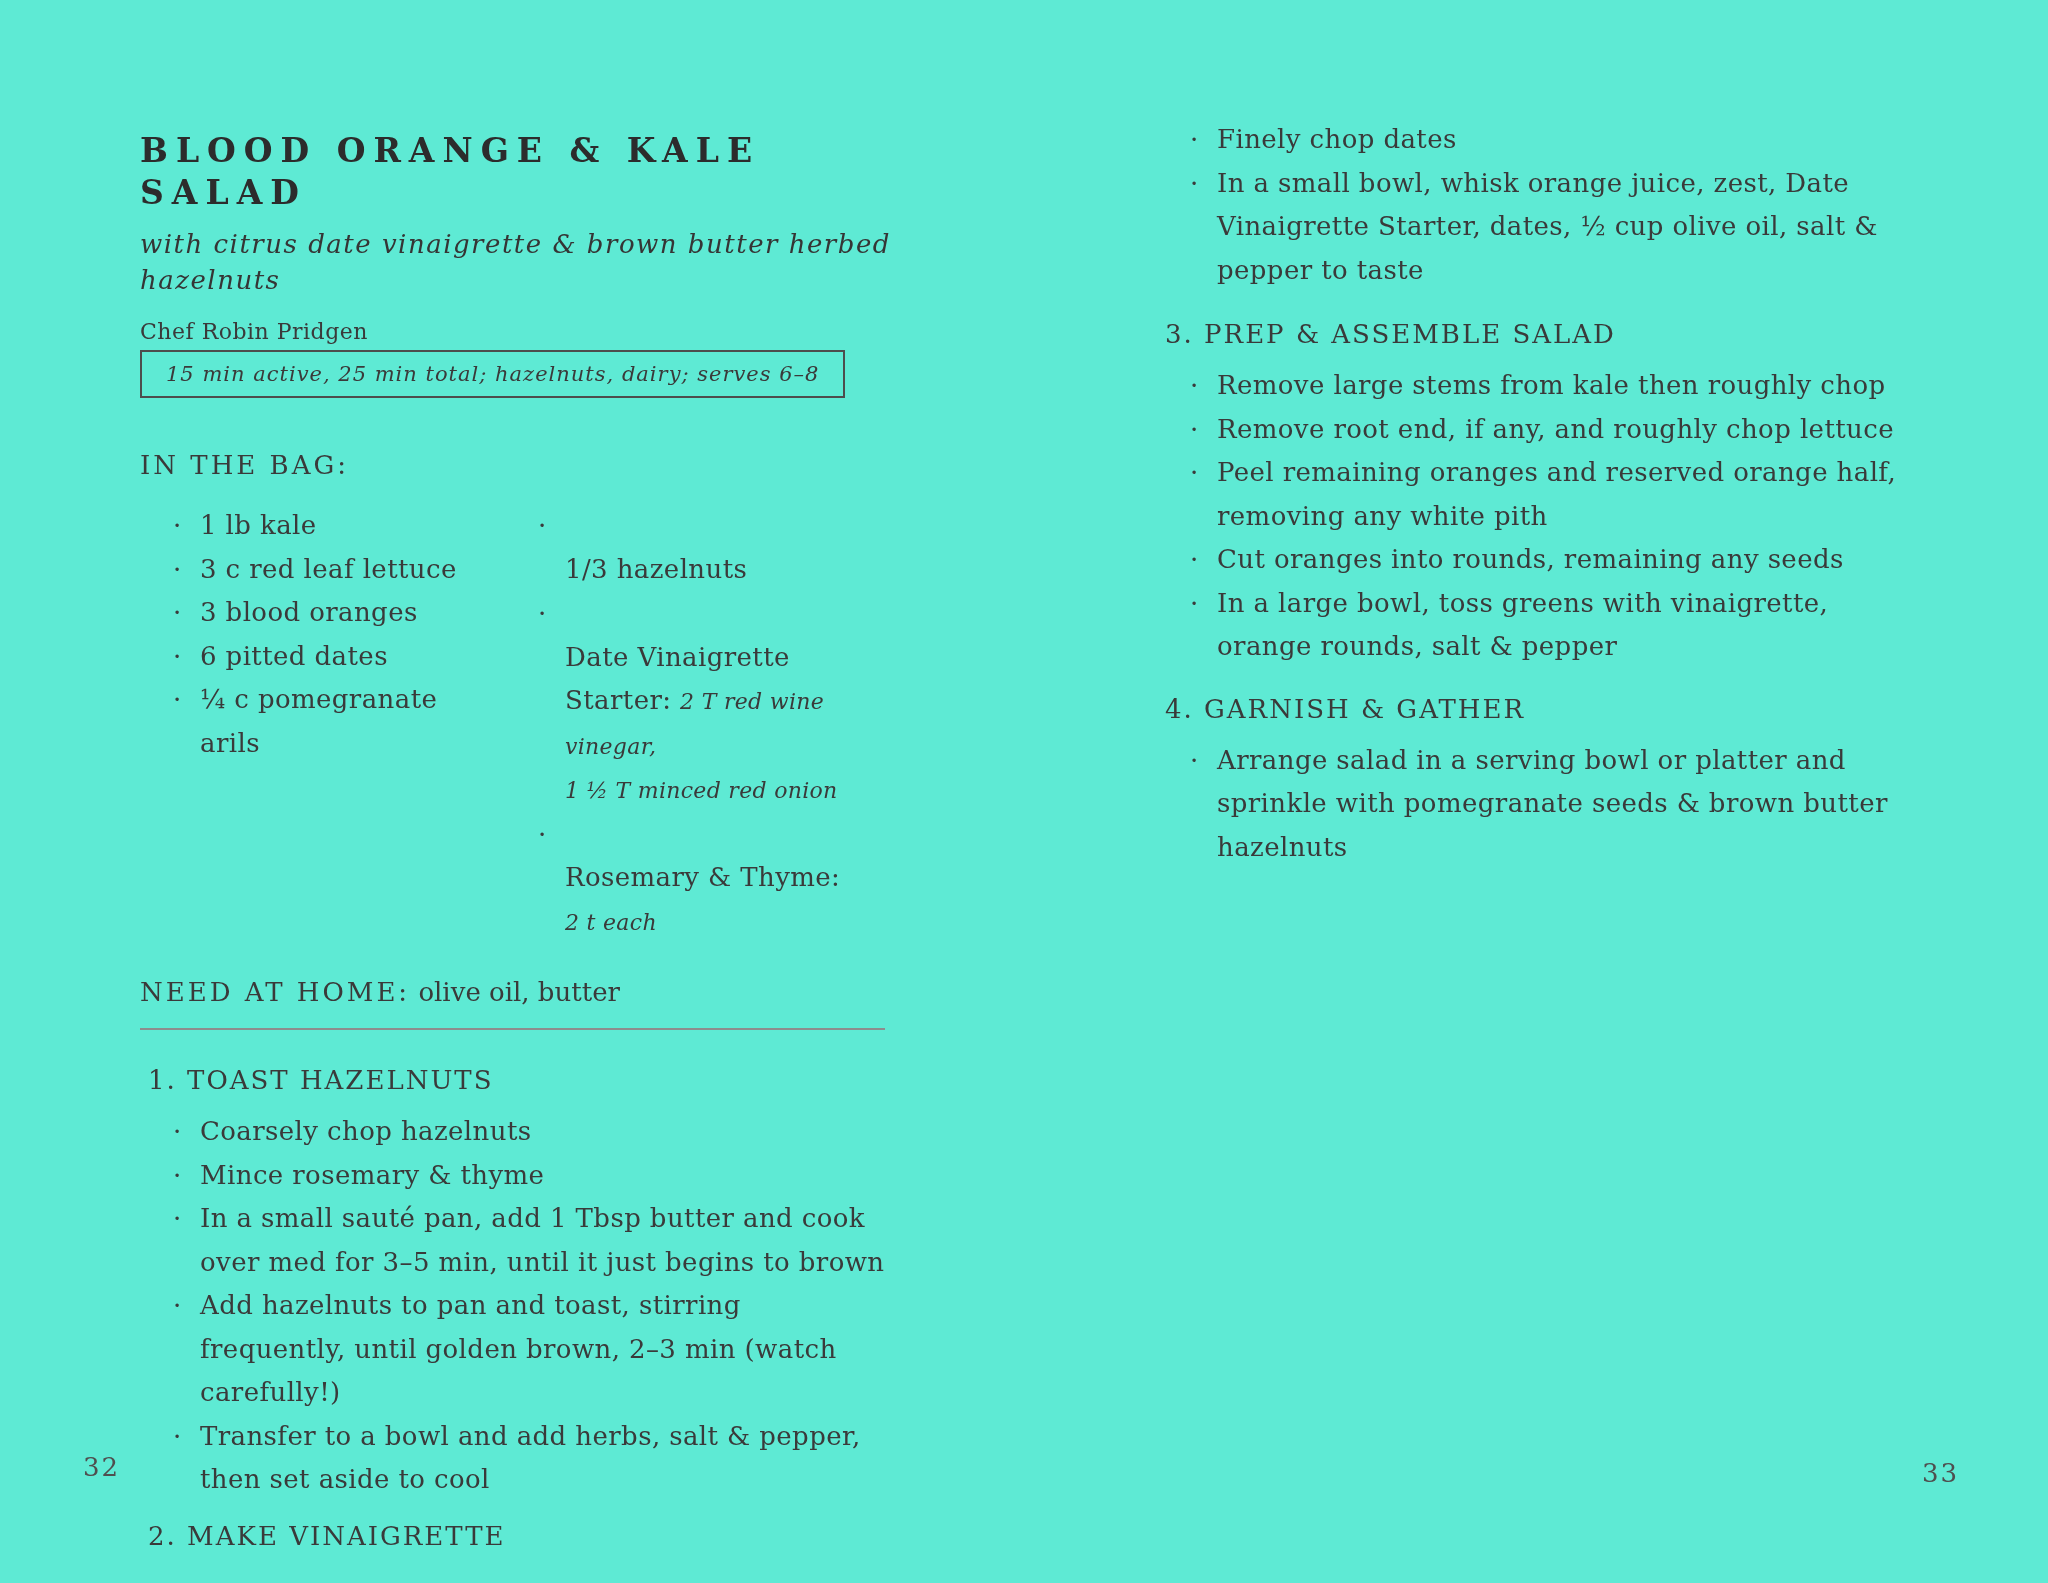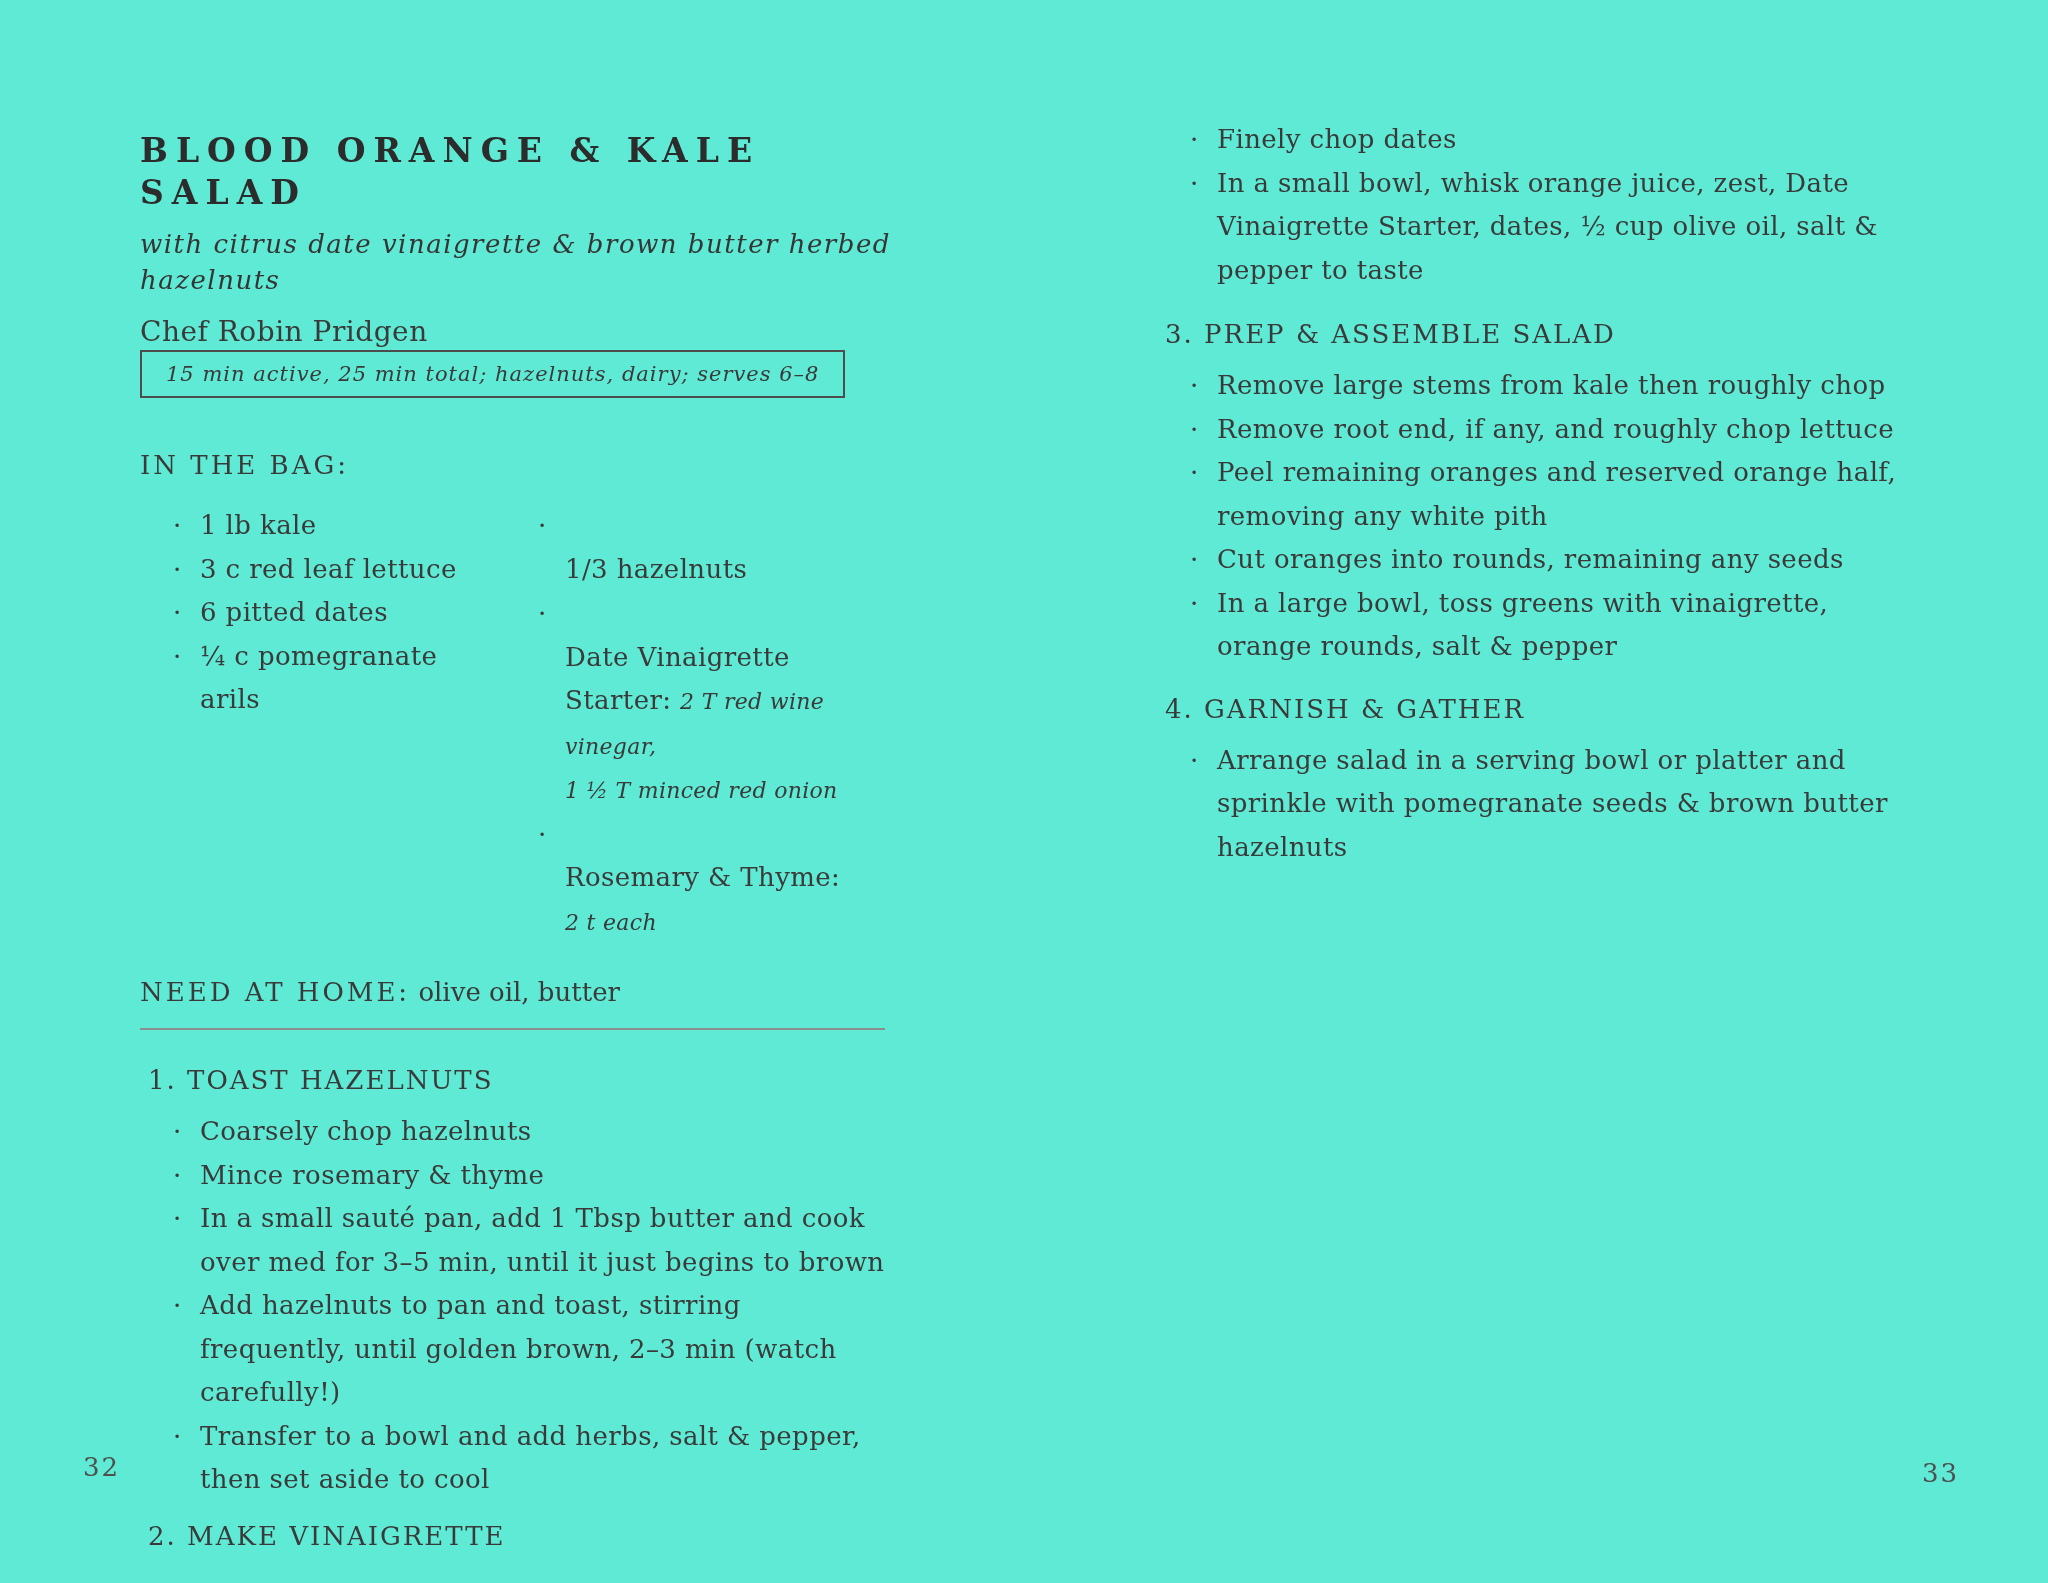--- a/index.html
+++ b/index.html
@@ -20,21 +20,21 @@
     font-size:33px; font-weight:bold; color:#2c2c2c;
     letter-spacing:8px; line-height:42px;
   }
   .subtitle {
     margin-top:12px;
     font-size:26px; font-style:italic;
     letter-spacing:1.5px; line-height:36px; color:#353535;
   }
   .chef {
     margin-top:16px;
-    font-size:28px; line-height:36px; letter-spacing:0.5px;
+    font-size:22px; line-height:36px; letter-spacing:0.5px;
   }
   .info-box {
     display:inline-block;
     border:2px solid #4d4d4d;
     padding:10px 24px;
     font-size:21px; font-style:italic; letter-spacing:1px;
   }
   .caps-heading {
     margin-top:50px;
     font-size:26px; letter-spacing:3px; line-height:34px;
@@ -99,20 +99,21 @@
     <div class="chef">Chef Robin Pridgen</div>
 
     <div class="info-box">15 min active, 25 min total; hazelnuts, dairy; serves 6–8</div>
 
     <div class="caps-heading">IN THE BAG:</div>
 
     <div class="bag-columns">
       <ul class="bag-col1">
         <li class="b">1 lb kale</li>
         <li class="b">3 c red leaf lettuce</li>
+        <li class="b">3 blood oranges</li>
         <li class="b">6 pitted dates</li>
         <li class="b">¼ c pomegranate
 arils</li>
       </ul>
       <ul class="bag-col2">
         <li class="b">
           <span>1/3 hazelnuts</span><em class="detail"></em>
         </li>
         <li class="b">
           <span>Date Vinaigrette

